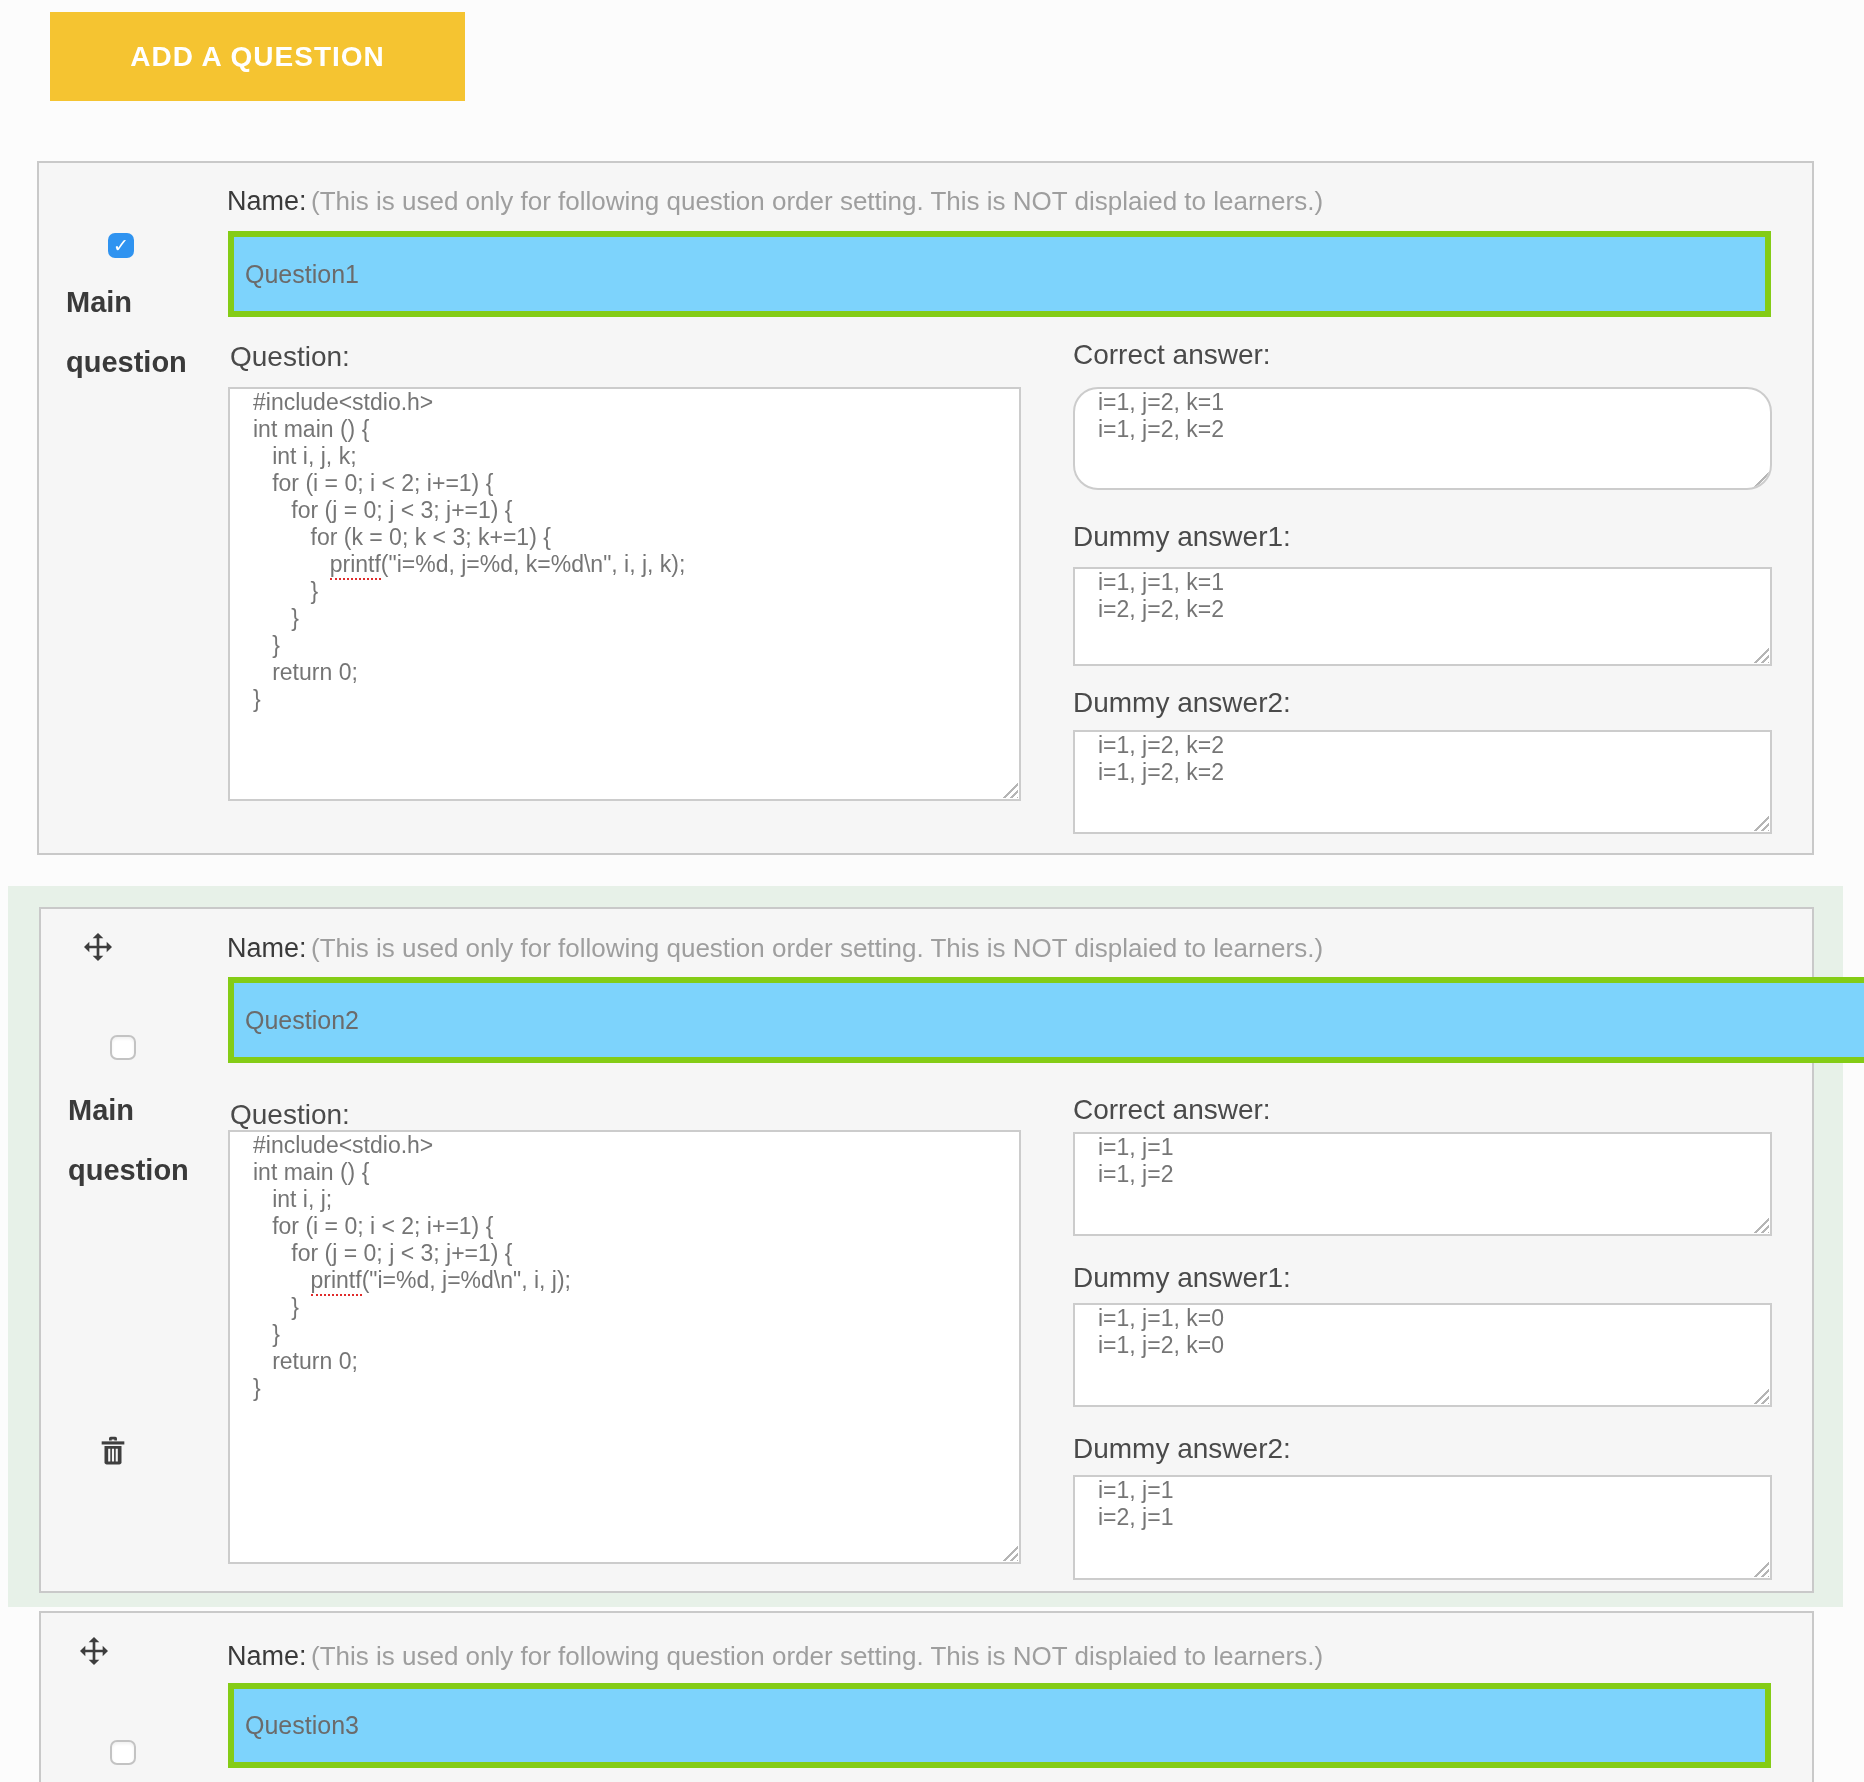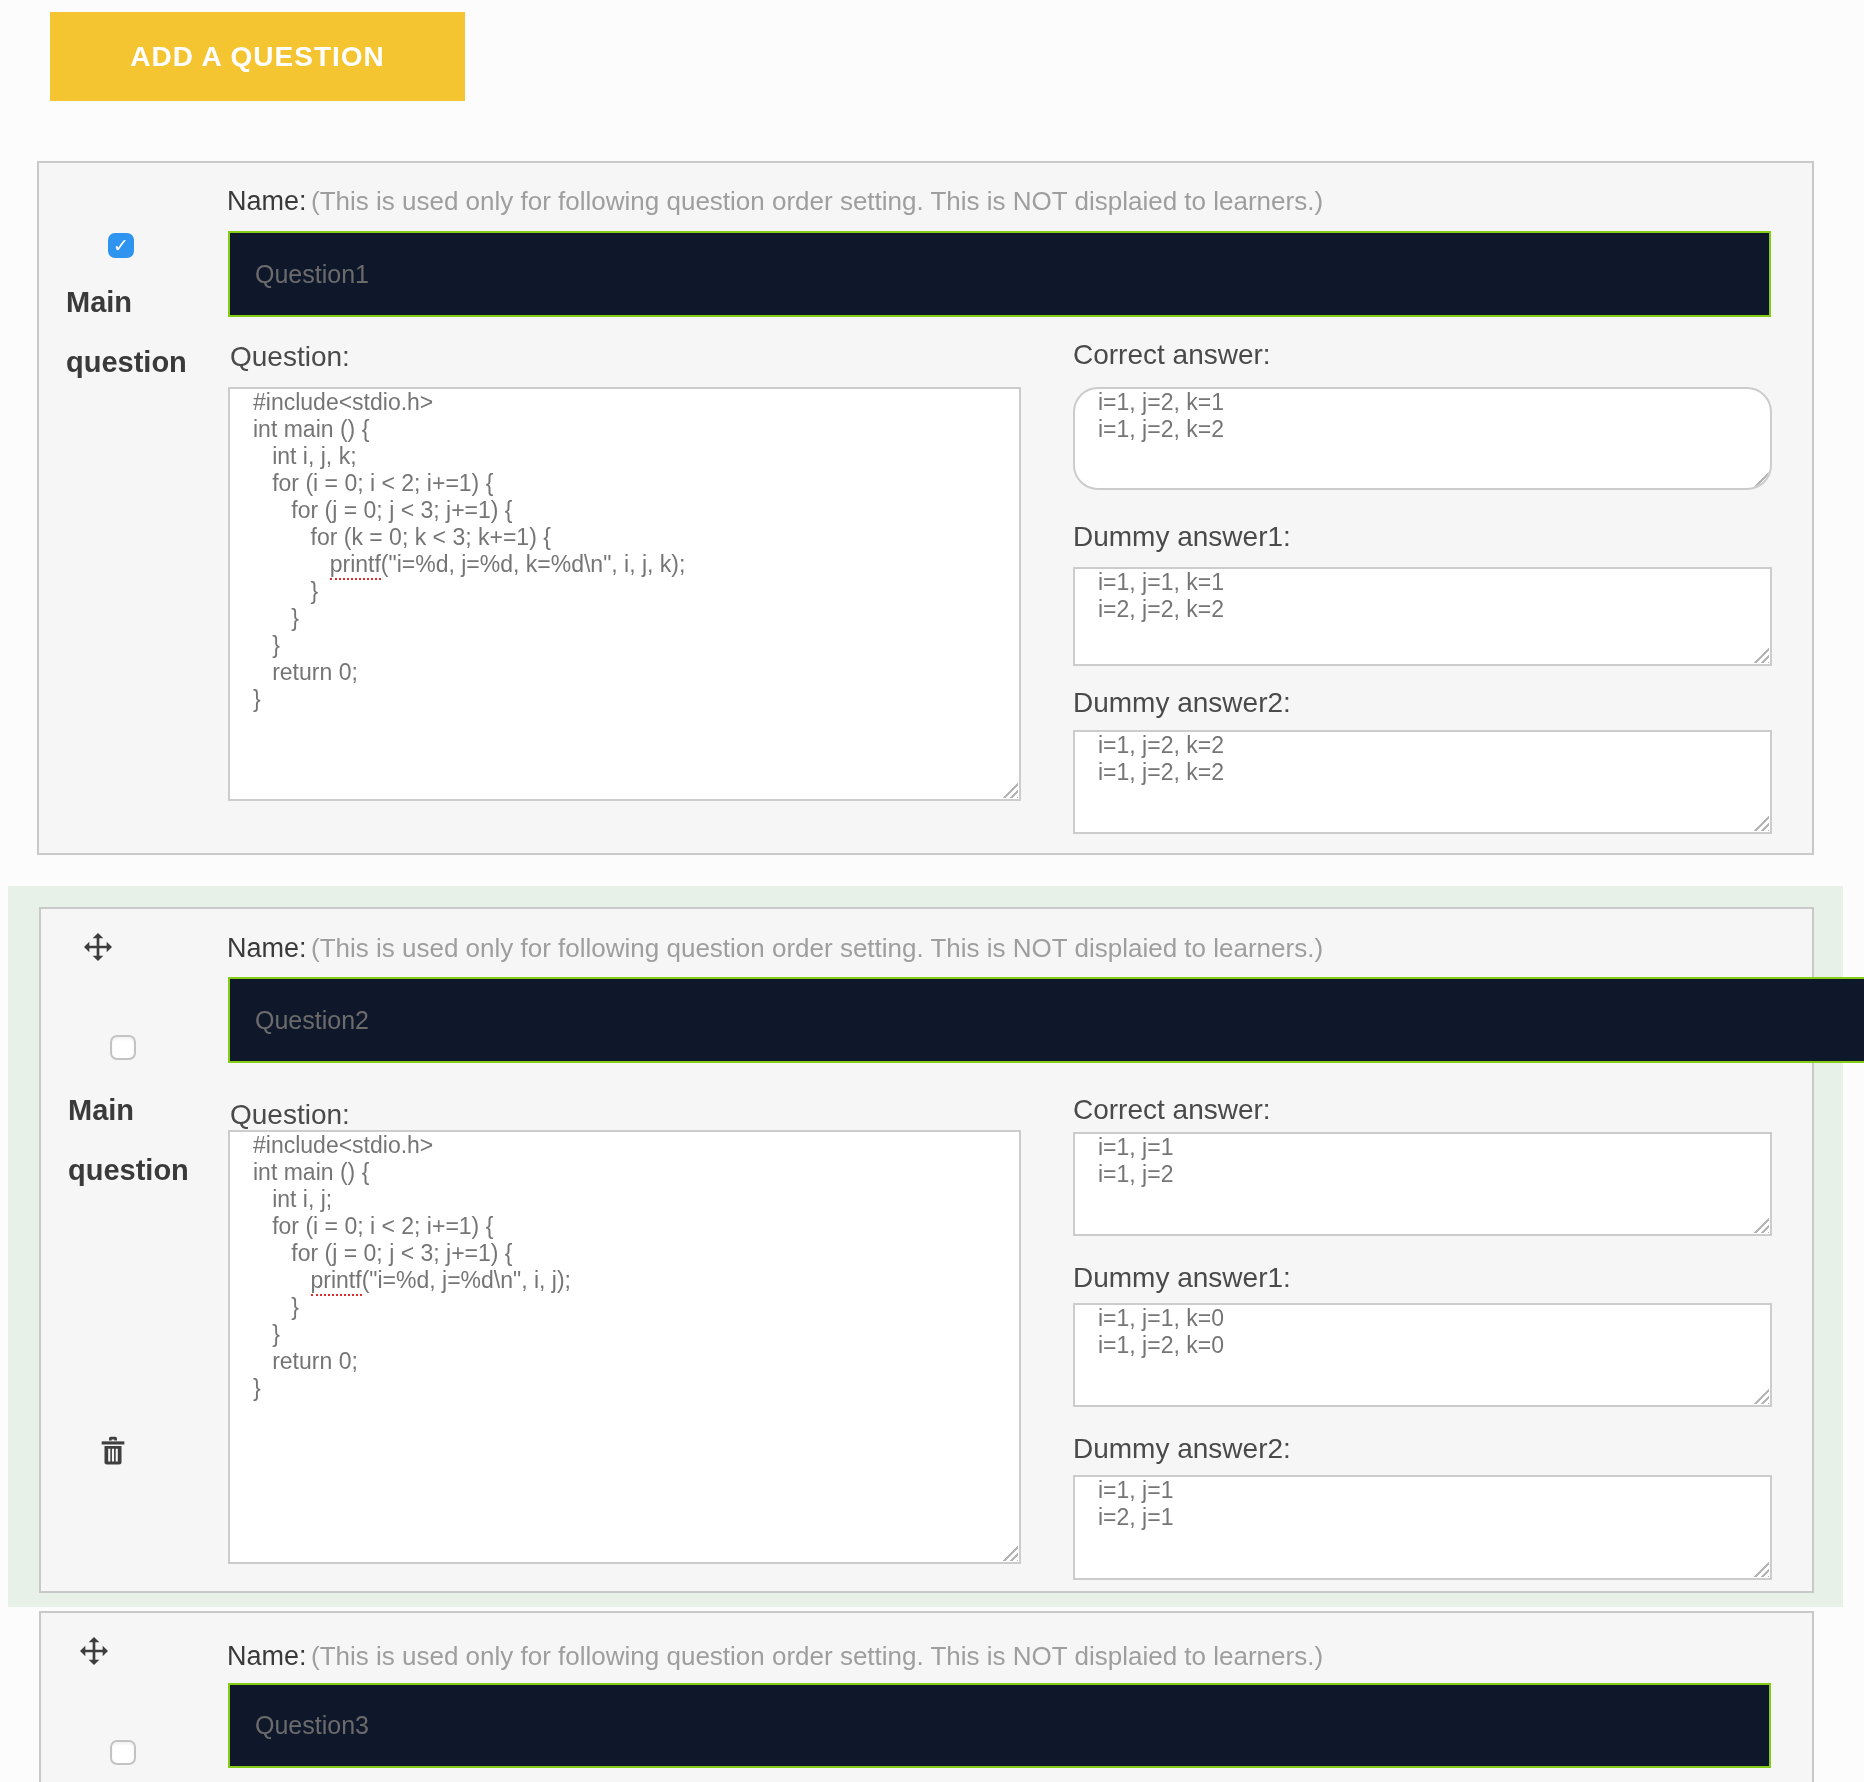--- a/index.html
+++ b/index.html
@@ -21,22 +21,22 @@
   .card{position:absolute;background:#f6f6f6;border:2px solid #c9c9c9;}
   .green-wrap{position:absolute;background:#e7f1e8;}
 
   .lbl{position:absolute;font-size:28px;color:#4a4a4a;line-height:34px;white-space:nowrap;}
   .name-row{position:absolute;white-space:nowrap;}
   .name-bold{font-size:27px;font-weight:400;color:#3a3a3a;}
   .name-note{font-size:26px;color:#9e9e9e;}
   .main-q{position:absolute;font-size:29px;font-weight:700;color:#3a3a3a;line-height:60px;width:180px;}
 
   .input{
-    position:absolute;background:#0f172a;border:2px solid #84cc16;
-    font-size:25px;color:#6b6b6b;padding-left:25px;
+    position:absolute;background:#7dd3fc;border:6px solid #84cc16;
+    font-size:25px;color:#6b6b6b;padding-left:11px;
     display:flex;align-items:center;
   }
 
   .ta{
     position:absolute;background:#ffffff;border:2px solid #cccccc;
     font-size:23px;line-height:27px;color:#757575;
     padding:0 18px 0 23px;white-space:pre-wrap;overflow:hidden;
   }
   .ta::after{
     content:"";position:absolute;right:1px;bottom:1px;width:17px;height:17px;

